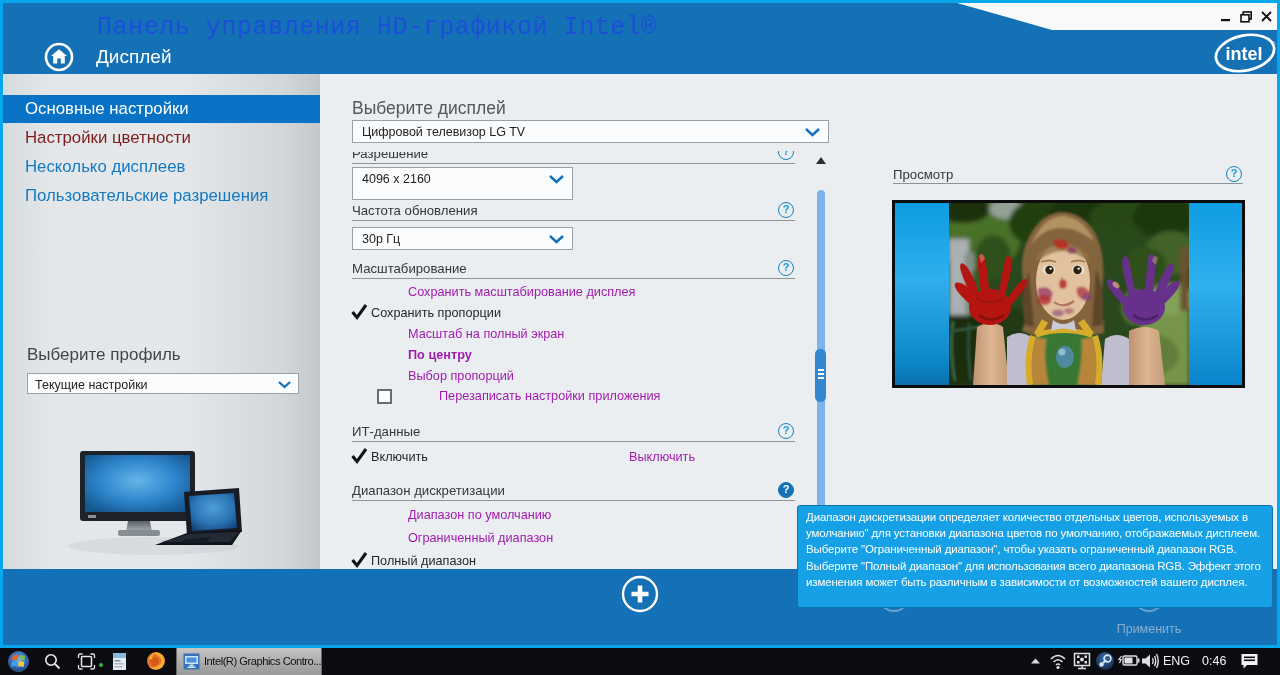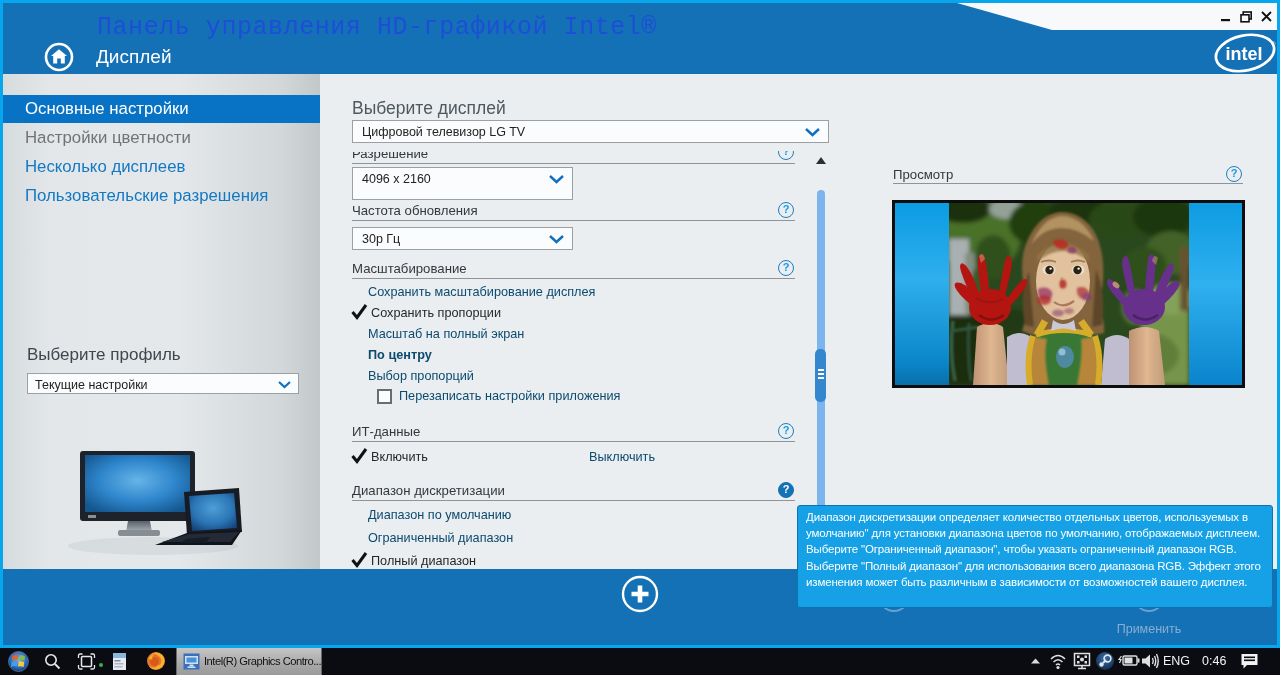--- a/index.html
+++ b/index.html
@@ -3,21 +3,21 @@
 <meta charset="utf-8">
 <style>
   * { margin:0; padding:0; box-sizing:border-box; }
   html,body { width:1280px; height:675px; overflow:hidden; font-family:"Liberation Sans", sans-serif; }
   .abs { position:absolute; }
   body { position:relative; background:#eaeef1; }
   .qm { position:absolute; width:16px; height:16px; border:1.6px solid #1b7ec0; border-radius:50%;
         color:#1899e0; font-size:11px; font-weight:bold; text-align:center; line-height:13px; background:transparent;}
   .sect { position:absolute; font-size:13.2px; color:#33383c; }
   .uline { position:absolute; height:1px; background:#8e9498; }
-  .ln { position:absolute; font-size:12.7px; color:#0c4a6e; }
+  .ln { position:absolute; font-size:12.7px; color:#a21caf;margin-left:40px; }
   .blk { position:absolute; font-size:12.7px; color:#24282c; }
   .sel { position:absolute; background:#fbfcfd; border:1px solid #9aa0a3; font-size:12.5px; color:#222; }
   .sel .tx { position:absolute; left:9px; top:4px; }
   .chev { position:absolute; }
 </style>
 </head>
 <body>
 
 <div class="abs" id="header" style="left:3px; top:3px; width:1274px; height:71px; background:#1571b6;"></div>
 <div class="abs" style="left:957px; top:3px; width:320px; height:27px; background:#f7f9fa;
@@ -46,21 +46,21 @@
   <g transform="rotate(-12 32 21)">
     <ellipse cx="32" cy="21" rx="29.5" ry="17.5" fill="none" stroke="#fff" stroke-width="2.7"></ellipse>
   </g>
   <text x="31" y="28" text-anchor="middle" font-family="Liberation Sans" font-size="18" font-weight="bold" fill="#fff">intel</text>
   <text x="58" y="14" font-size="6" fill="#fff">®</text>
 </svg>
 
 <div class="abs" id="sidebar" style="left:3px; top:74px; width:317px; height:495px;
   background:linear-gradient(90deg,#d6dbde 0%,#e3e7ea 15%,#e4e8eb 55%,#d2d7da 88%,#c2c7ca 100%);"></div>
 <div class="abs" style="left:3px; top:95px; width:317px; height:28px; background:#0873c4; color:#fff; font-size:16.8px; line-height:28px; padding-left:22px;">Основные настройки</div>
-<div class="abs" style="left:25px; top:124px; width:290px; height:28px; color:#737373; font-size:16.8px; line-height:28px;">Настройки цветности</div>
+<div class="abs" style="left:25px; top:124px; width:290px; height:28px; color:#7f1d1d; font-size:16.8px; line-height:28px;">Настройки цветности</div>
 <div class="abs" style="left:25px; top:153px; width:290px; height:28px; color:#1379c2; font-size:16.8px; line-height:28px;">Несколько дисплеев</div>
 <div class="abs" style="left:25px; top:182px; width:295px; height:28px; color:#1379c2; font-size:16.8px; line-height:28px;">Пользовательские разрешения</div>
 <div class="abs" style="left:27px; top:345px; font-size:17px; color:#3f464c;">Выберите профиль</div>
 <div class="sel" style="left:27px; top:373px; width:272px; height:21px;">
   <span class="tx" style="font-size:12.5px; left:7px;">Текущие настройки</span>
   <svg class="chev" style="right:7px; top:7px;" width="13" height="8">
       <path d="M1 1 L6.5 6 L12 1" fill="none" stroke="#1070c0" stroke-width="2.2"></path>
     </svg>
 </div>
 

